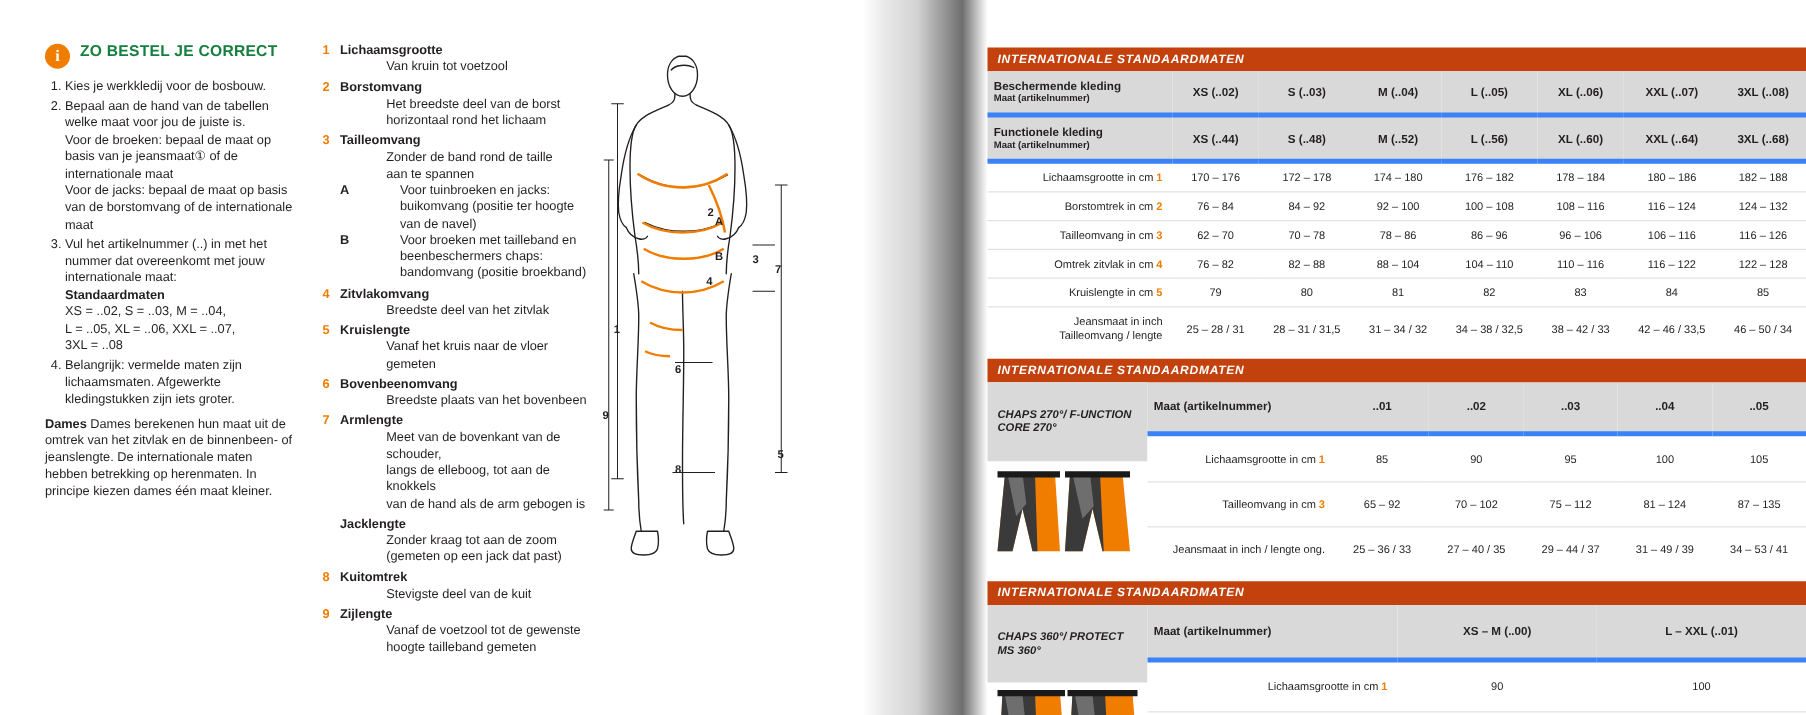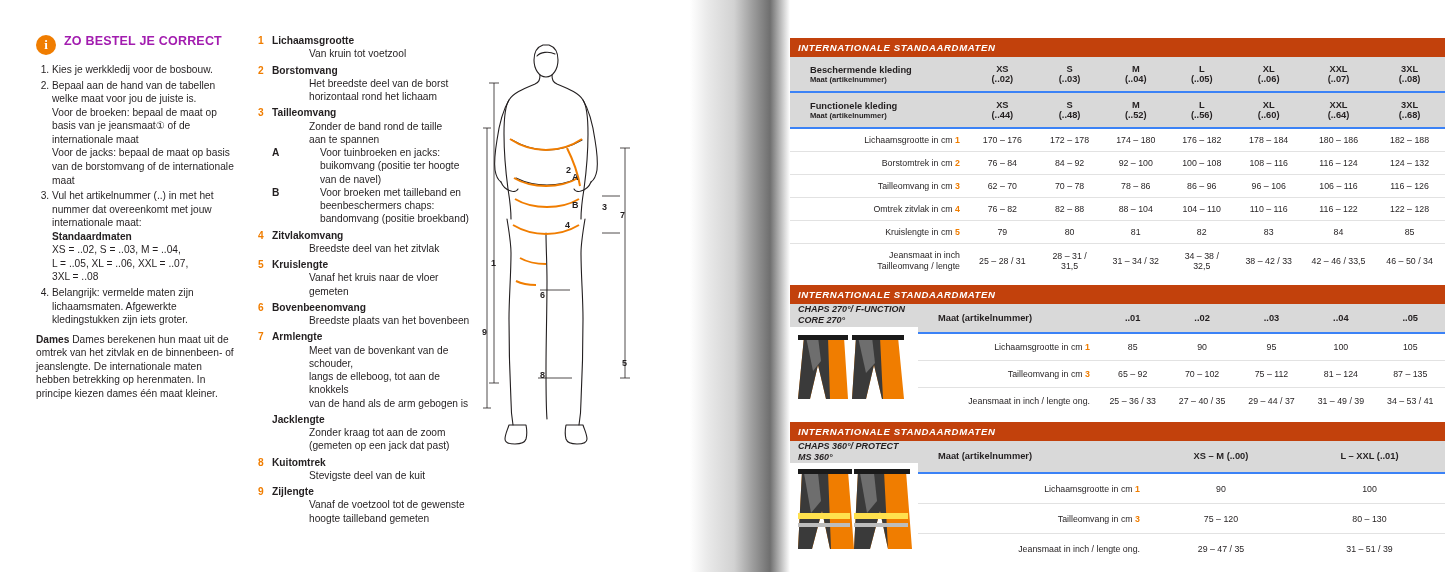--- a/index.html
+++ b/index.html
@@ -13,21 +13,21 @@
     background:linear-gradient(to right,#ffffff 0%,#e9e9e9 18%,#d2d2d2 44%,#9f9f9f 62%,#6f6f6f 80%,#ffffff 100%);}
   .col-left{position:absolute;left:0;top:0;width:690px;height:572px;}
   .col-right{position:absolute;left:790px;top:0;width:655px;height:572px;}
 
   
   .howto{position:absolute;left:36px;top:34px;width:200px;}
   .howto-head{display:flex;align-items:flex-start;gap:8px;margin-bottom:8px;}
   .info-badge{width:20px;height:20px;border-radius:50%;background:#f07d00;color:#fff;
     font-weight:bold;font-size:13px;display:flex;align-items:center;justify-content:center;
     font-family:"Liberation Serif",serif;flex:none;margin-top:1px;}
-  .howto-title{color:#a21caf;font-weight:bold;font-size:12.5px;line-height:1.15;letter-spacing:.2px;}
+  .howto-title{color:#15803d;font-weight:bold;font-size:12.5px;line-height:1.15;letter-spacing:.2px;}
   ol.steps{margin:0;padding-left:16px;font-size:10.2px;line-height:1.33;}
   ol.steps>li{margin-bottom:2px;}
   .sub{display:block;}
   .bold{font-weight:bold;}
   .howto p{font-size:10.2px;line-height:1.33;margin:6px 0 0 0;}
 
   
   .legend{position:absolute;left:258px;top:34px;width:222px;font-size:10.2px;line-height:1.3;}
   .leg-item{display:flex;margin-bottom:3px;}
   .leg-num{color:#f07d00;font-weight:bold;width:14px;flex:none;}
@@ -41,35 +41,35 @@
   .figure{position:absolute;left:480px;top:28px;width:205px;height:420px;}
   .figure svg{display:block;}
 
   
   .tbl-block{margin-bottom:8px;}
   .tbl-title{background:#c2410c;color:#fff;font-weight:bold;font-style:italic;
     font-size:9.6px;letter-spacing:.6px;padding:4px 8px;}
   table{border-collapse:collapse;width:100%;font-size:9px;}
   td,th{padding:0;}
   .hdr-row td{background:#d9d9d9;font-weight:bold;font-size:9.3px;
-    padding:7px 20px;border-bottom:2px solid #3b82f6;text-align:center;}
+    padding:7px 5px;border-bottom:4px solid #3b82f6;text-align:center;}
   .hdr-row td.lbl{text-align:left;}
   .hdr-row td .sm{display:block;font-size:7.6px;font-weight:bold;}
   .row td{padding:6px 8px;border-bottom:1px solid #e2e2e2;text-align:center;
     font-size:8.8px;background:#fff;}
   .row td.lbl{text-align:right;white-space:nowrap;}
   .row:last-child td{border-bottom:none;}
   .on{color:#f07d00;font-weight:bold;}
   .two-line{display:block;line-height:1.2;}
 
   
   .chaps{display:flex;}
   .chaps-left{width:128px;flex:none;background:#fff;}
   .chaps-head{background:#d9d9d9;font-weight:bold;font-style:italic;font-size:9px;
-    padding:0 8px;line-height:1.25;}
+    padding:20px 8px;line-height:1.25;}
   .chaps-img{padding:4px 0 4px 6px;}
   .chaps-right{flex:1;}
   .chaps-right table{height:100%;}
   .chaps-right .hdr-row td{background:#d9d9d9;}
 </style>
 </head>
 <body>
 
 <div class="col-left">
 

